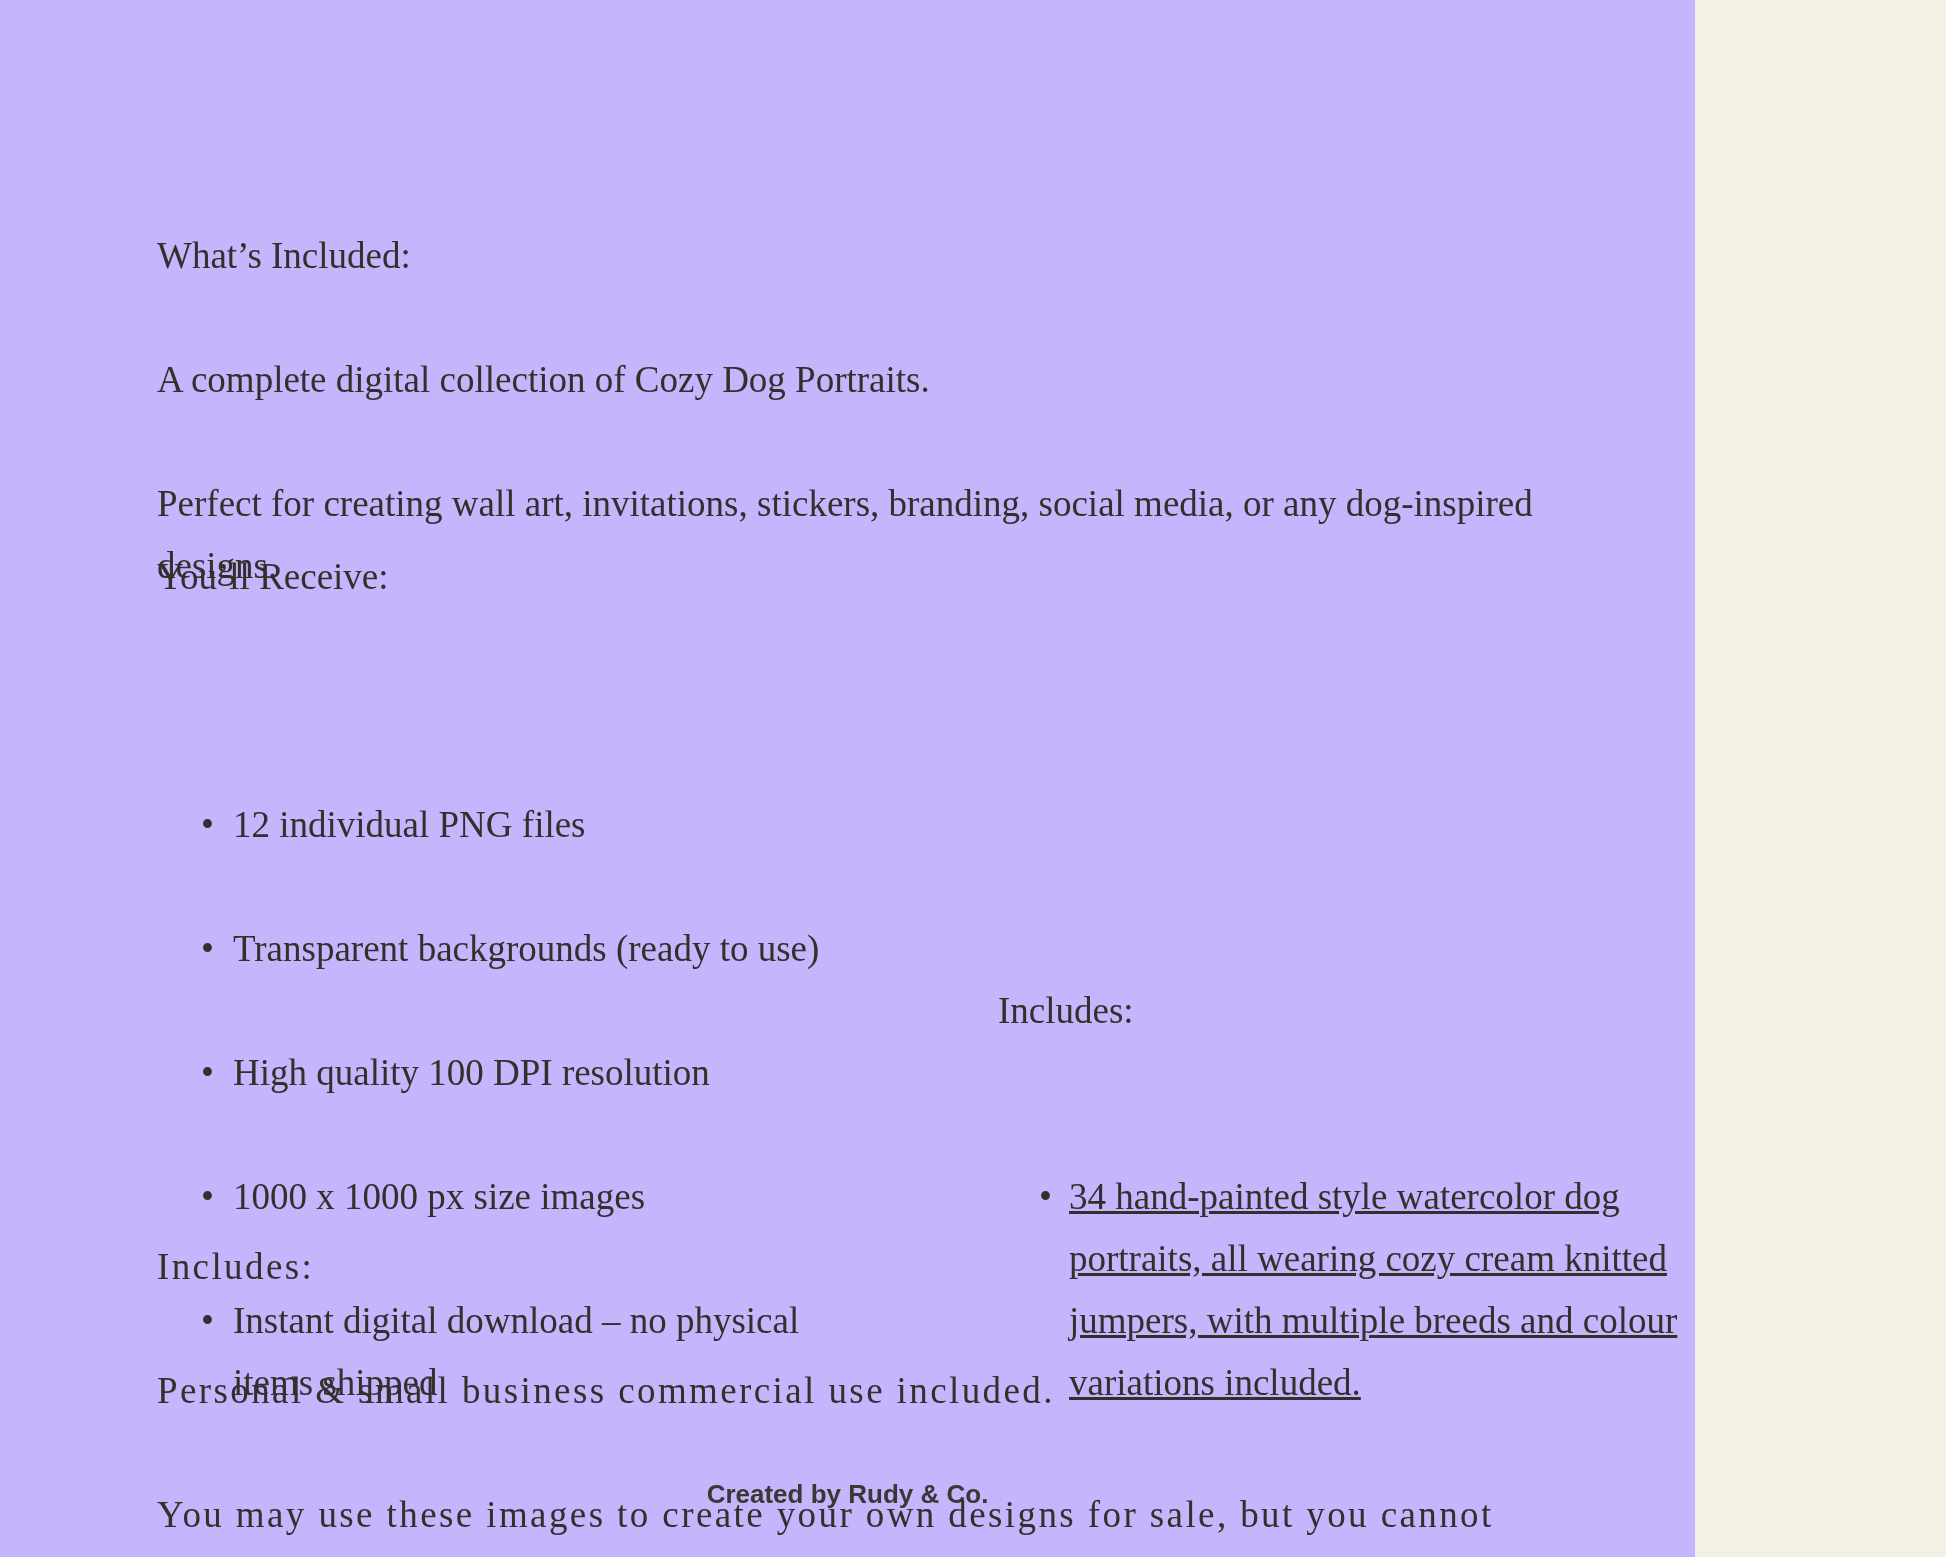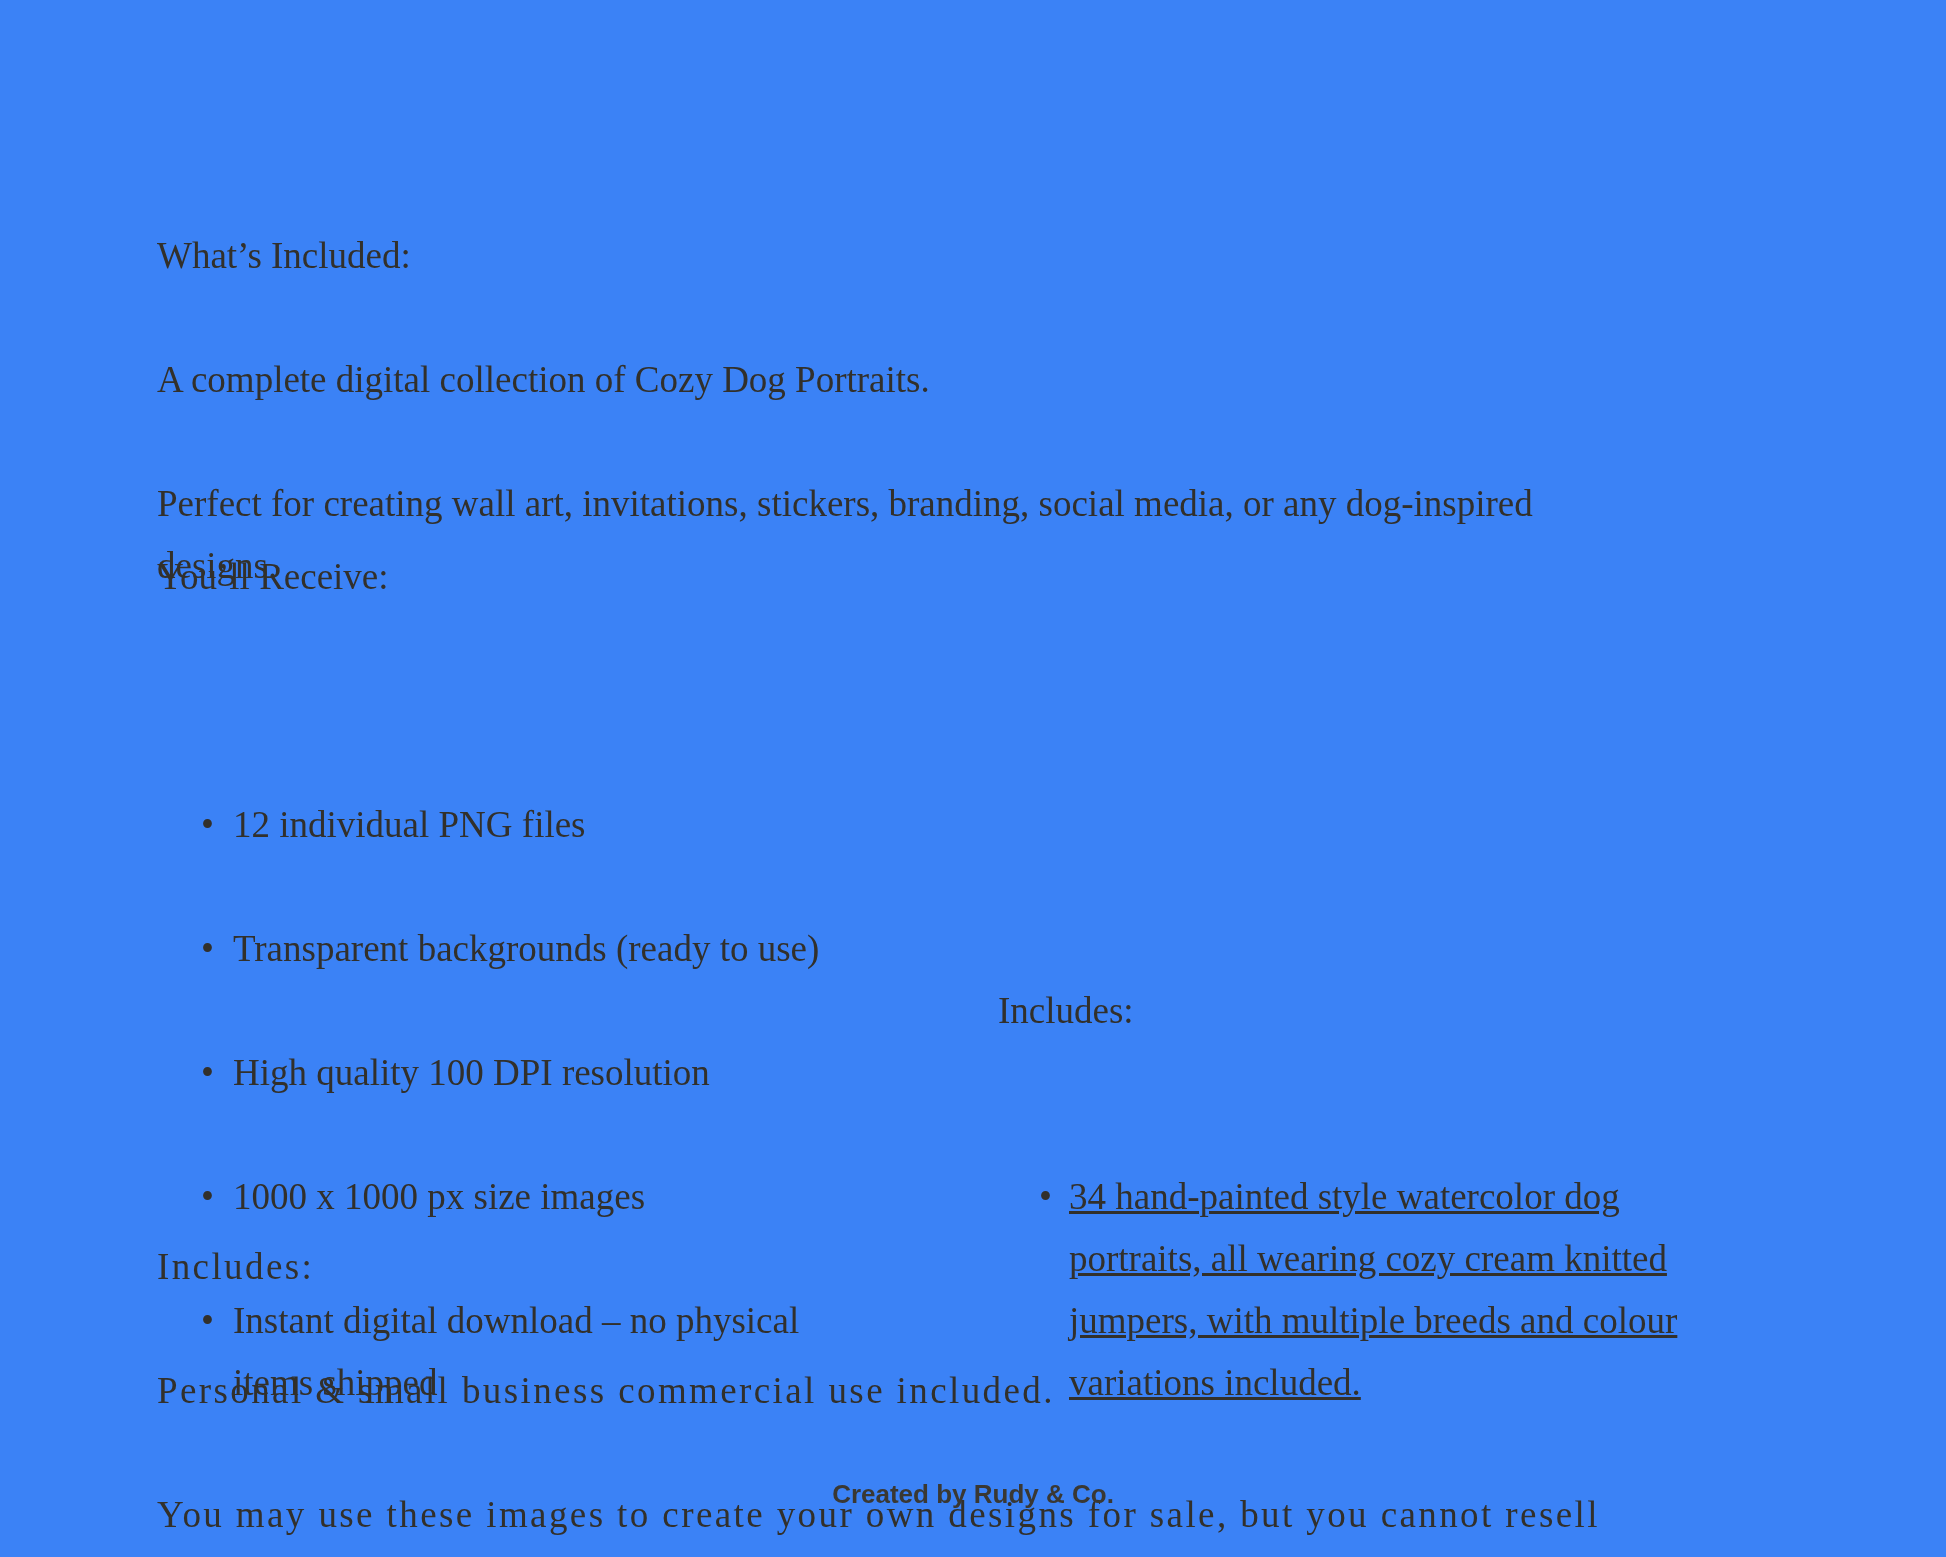--- a/index.html
+++ b/index.html
@@ -2,23 +2,23 @@
 <html><head>
 <meta charset="utf-8">
 <style>
   html, body {
     margin: 0;
     padding: 0;
     background: #f3f0e5;
   }
   .page {
     position: relative;
-    width: 1946px;
+    width: 1695px;
     height: 1557px;
-    background: #3b82f6;
+    background: #c4b5fd;
     color: #32302b;
     font-family: "Liberation Serif", serif;
     overflow: hidden;
   }
   .serif {
     font-size: 37px;
     line-height: 62px;
     white-space: pre-line;
   }
   .intro {

